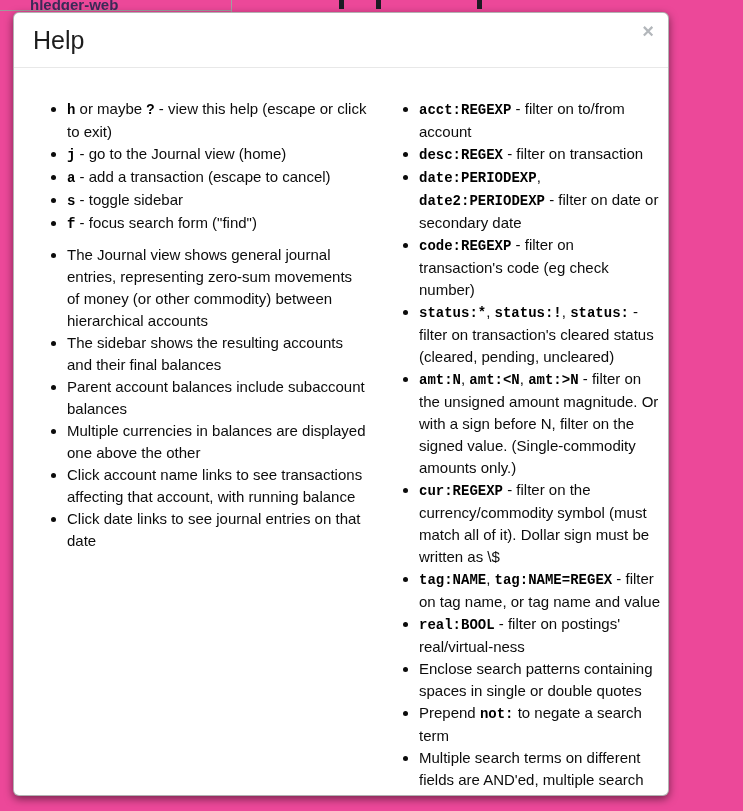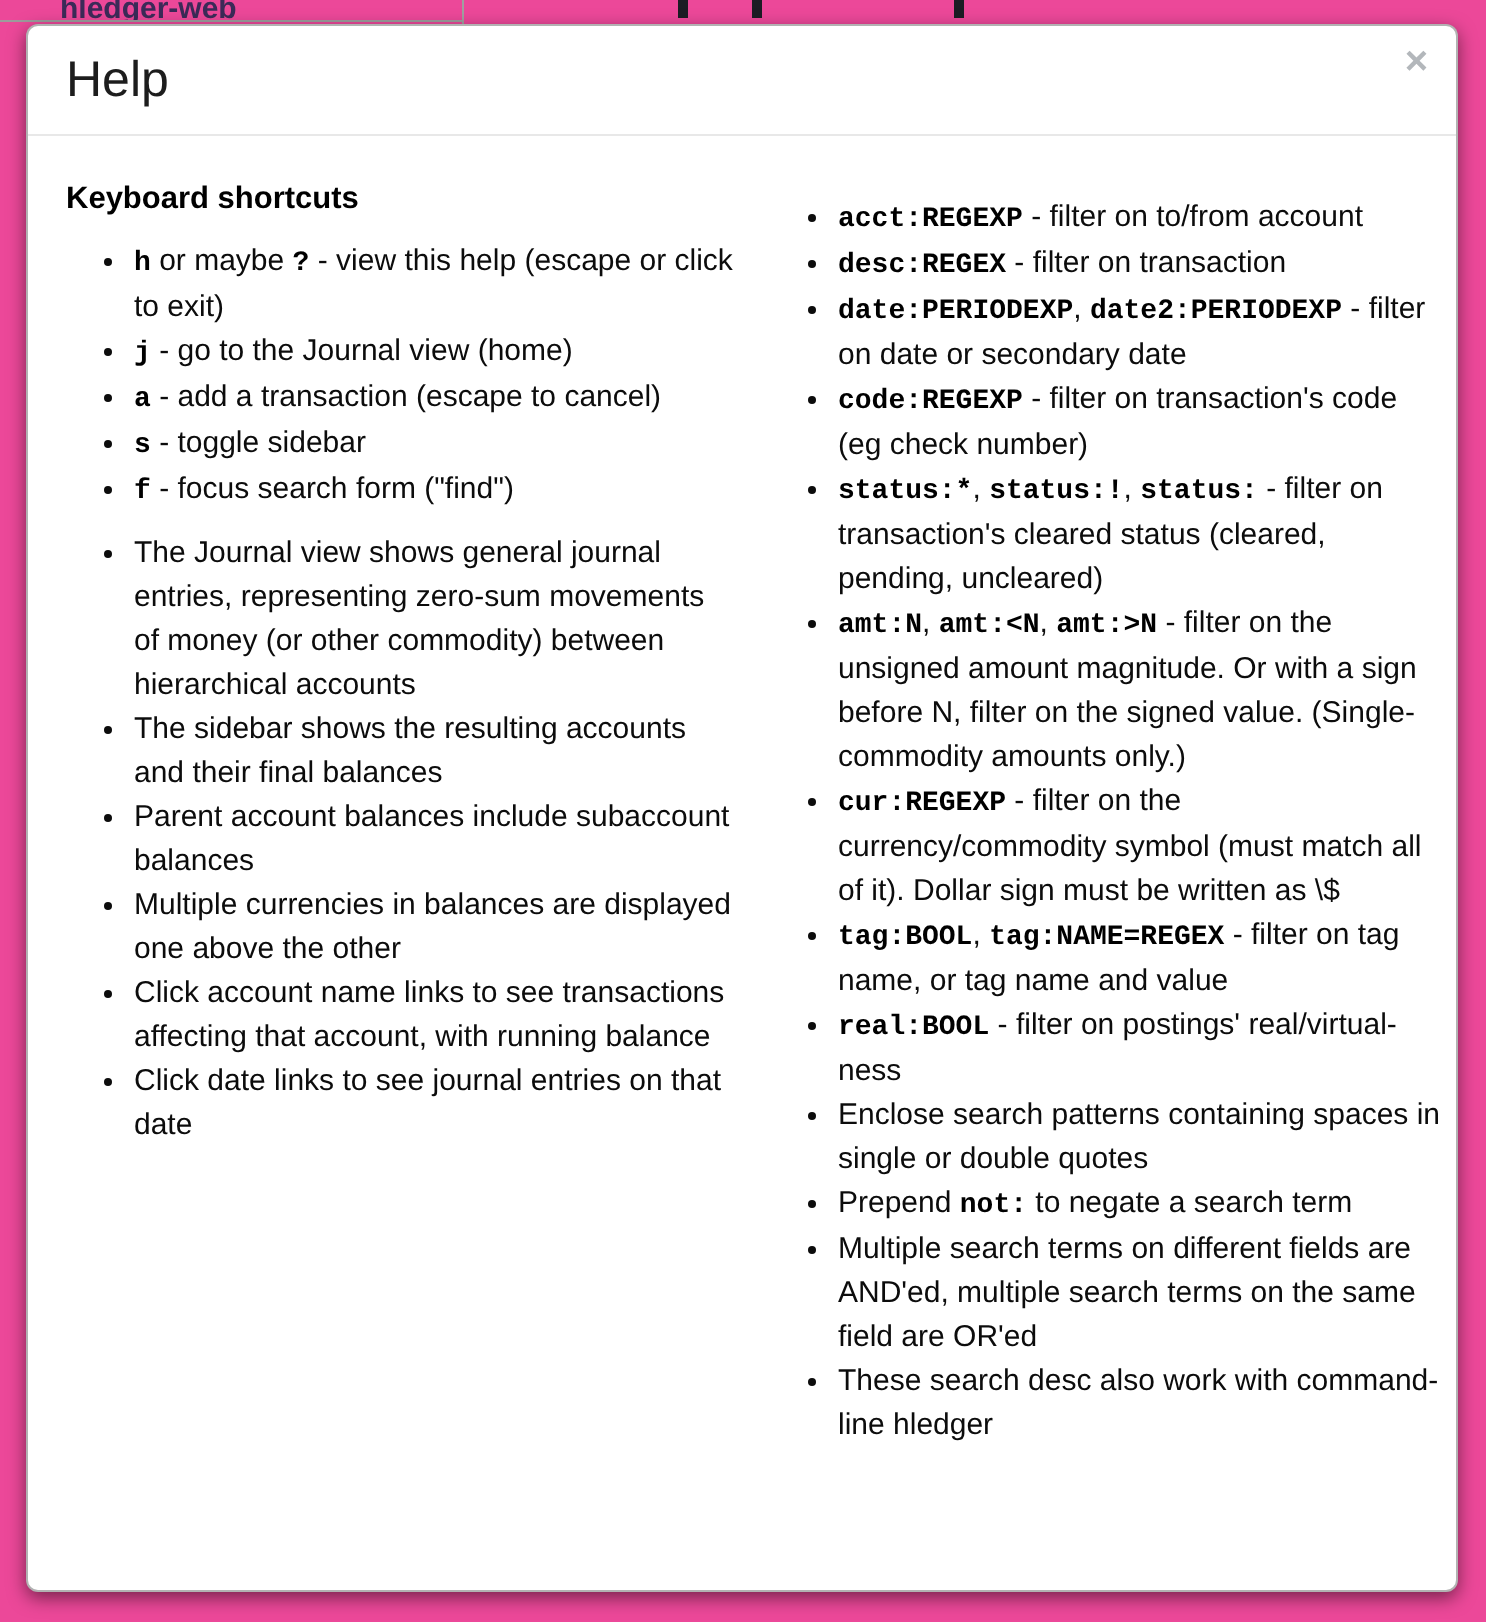--- a/index.html
+++ b/index.html
@@ -25,21 +25,21 @@
     position:absolute; left:231px; top:0; width:1px; height:13px;
     background:#a0a0a0;
   }
   .heading-stem { position:absolute; top:0; height:9px; background:#1c1c24; }
   .stem-1 { left:339px; width:5px; }
   .stem-2 { left:376px; width:5px; }
   .stem-3 { left:477px; width:5px; }
 
   
   .modal {
-    position:absolute; left:13px; top:12px; width:716px; height:784px;
+    position:absolute; left:13px; top:12px; width:656px; height:784px;
     background:#ffffff; border:1px solid rgba(0,0,0,0.3);
     border-radius:6px; box-shadow:0 3px 9px rgba(0,0,0,0.5);
     overflow:hidden;
   }
   .modal-header {
     position:relative; padding:12px 15px; border-bottom:1px solid #e8e8e8;
   }
   .modal-title {
     font-size:25px; font-weight:normal; line-height:30px; color:#1d1d1d;
     padding-left:4px;
@@ -88,21 +88,20 @@
   <div class="modal">
 
     <div class="modal-header">
       <h2 class="modal-title">Help</h2>
       <button class="modal-close">×</button>
     </div>
 
     <div class="modal-body">
 
       <div class="col col-left">
-        <h3>Keyboard shortcuts</h3>
         <ul>
             <li><code>h</code><span> or maybe </span><code>?</code><span> - view this help (escape or click to exit)</span></li>
             <li><code>j</code><span> - go to the Journal view (home)</span></li>
             <li><code>a</code><span> - add a transaction (escape to cancel)</span></li>
             <li><code>s</code><span> - toggle sidebar</span></li>
             <li><code>f</code><span> - focus search form ("find")</span></li>
           </ul>
 
         <ul>
             <li><span>The Journal view shows general journal entries, representing zero-sum movements of money (or other commodity) between hierarchical accounts</span></li>
@@ -116,21 +115,21 @@
 
       <div class="col col-right">
         <ul>
             <li><code>acct:REGEXP</code><span> - filter on to/from account</span></li>
             <li><code>desc:REGEX</code><span> - filter on transaction</span></li>
             <li><code>date:PERIODEXP</code><span>, </span><code>date2:PERIODEXP</code><span> - filter on date or secondary date</span></li>
             <li><code>code:REGEXP</code><span> - filter on transaction's code (eg check number)</span></li>
             <li><code>status:*</code><span>, </span><code>status:!</code><span>, </span><code>status:</code><span> - filter on transaction's cleared status (cleared, pending, uncleared)</span></li>
             <li><code>amt:N</code><span>, </span><code>amt:&lt;N</code><span>, </span><code>amt:&gt;N</code><span> - filter on the unsigned amount magnitude. Or with a sign before N, filter on the signed value. (Single-commodity amounts only.)</span></li>
             <li><code>cur:REGEXP</code><span> - filter on the currency/commodity symbol (must match all of it). Dollar sign must be written as \$</span></li>
-            <li><code>tag:BOOL</code><span>, </span><code>tag:NAME=REGEX</code><span> - filter on tag name, or tag name and value</span></li>
+            <li><code>tag:NAME</code><span>, </span><code>tag:NAME=REGEX</code><span> - filter on tag name, or tag name and value</span></li>
             <li><code>real:BOOL</code><span> - filter on postings' real/virtual-ness</span></li>
             <li><span>Enclose search patterns containing spaces in single or double quotes</span></li>
             <li><span>Prepend </span><code>not:</code><span> to negate a search term</span></li>
             <li><span>Multiple search terms on different fields are AND'ed, multiple search terms on the same field are OR'ed</span></li>
             <li><span>These search desc also work with command-line hledger</span></li>
           </ul>
       </div>
 
     </div>
   </div>

